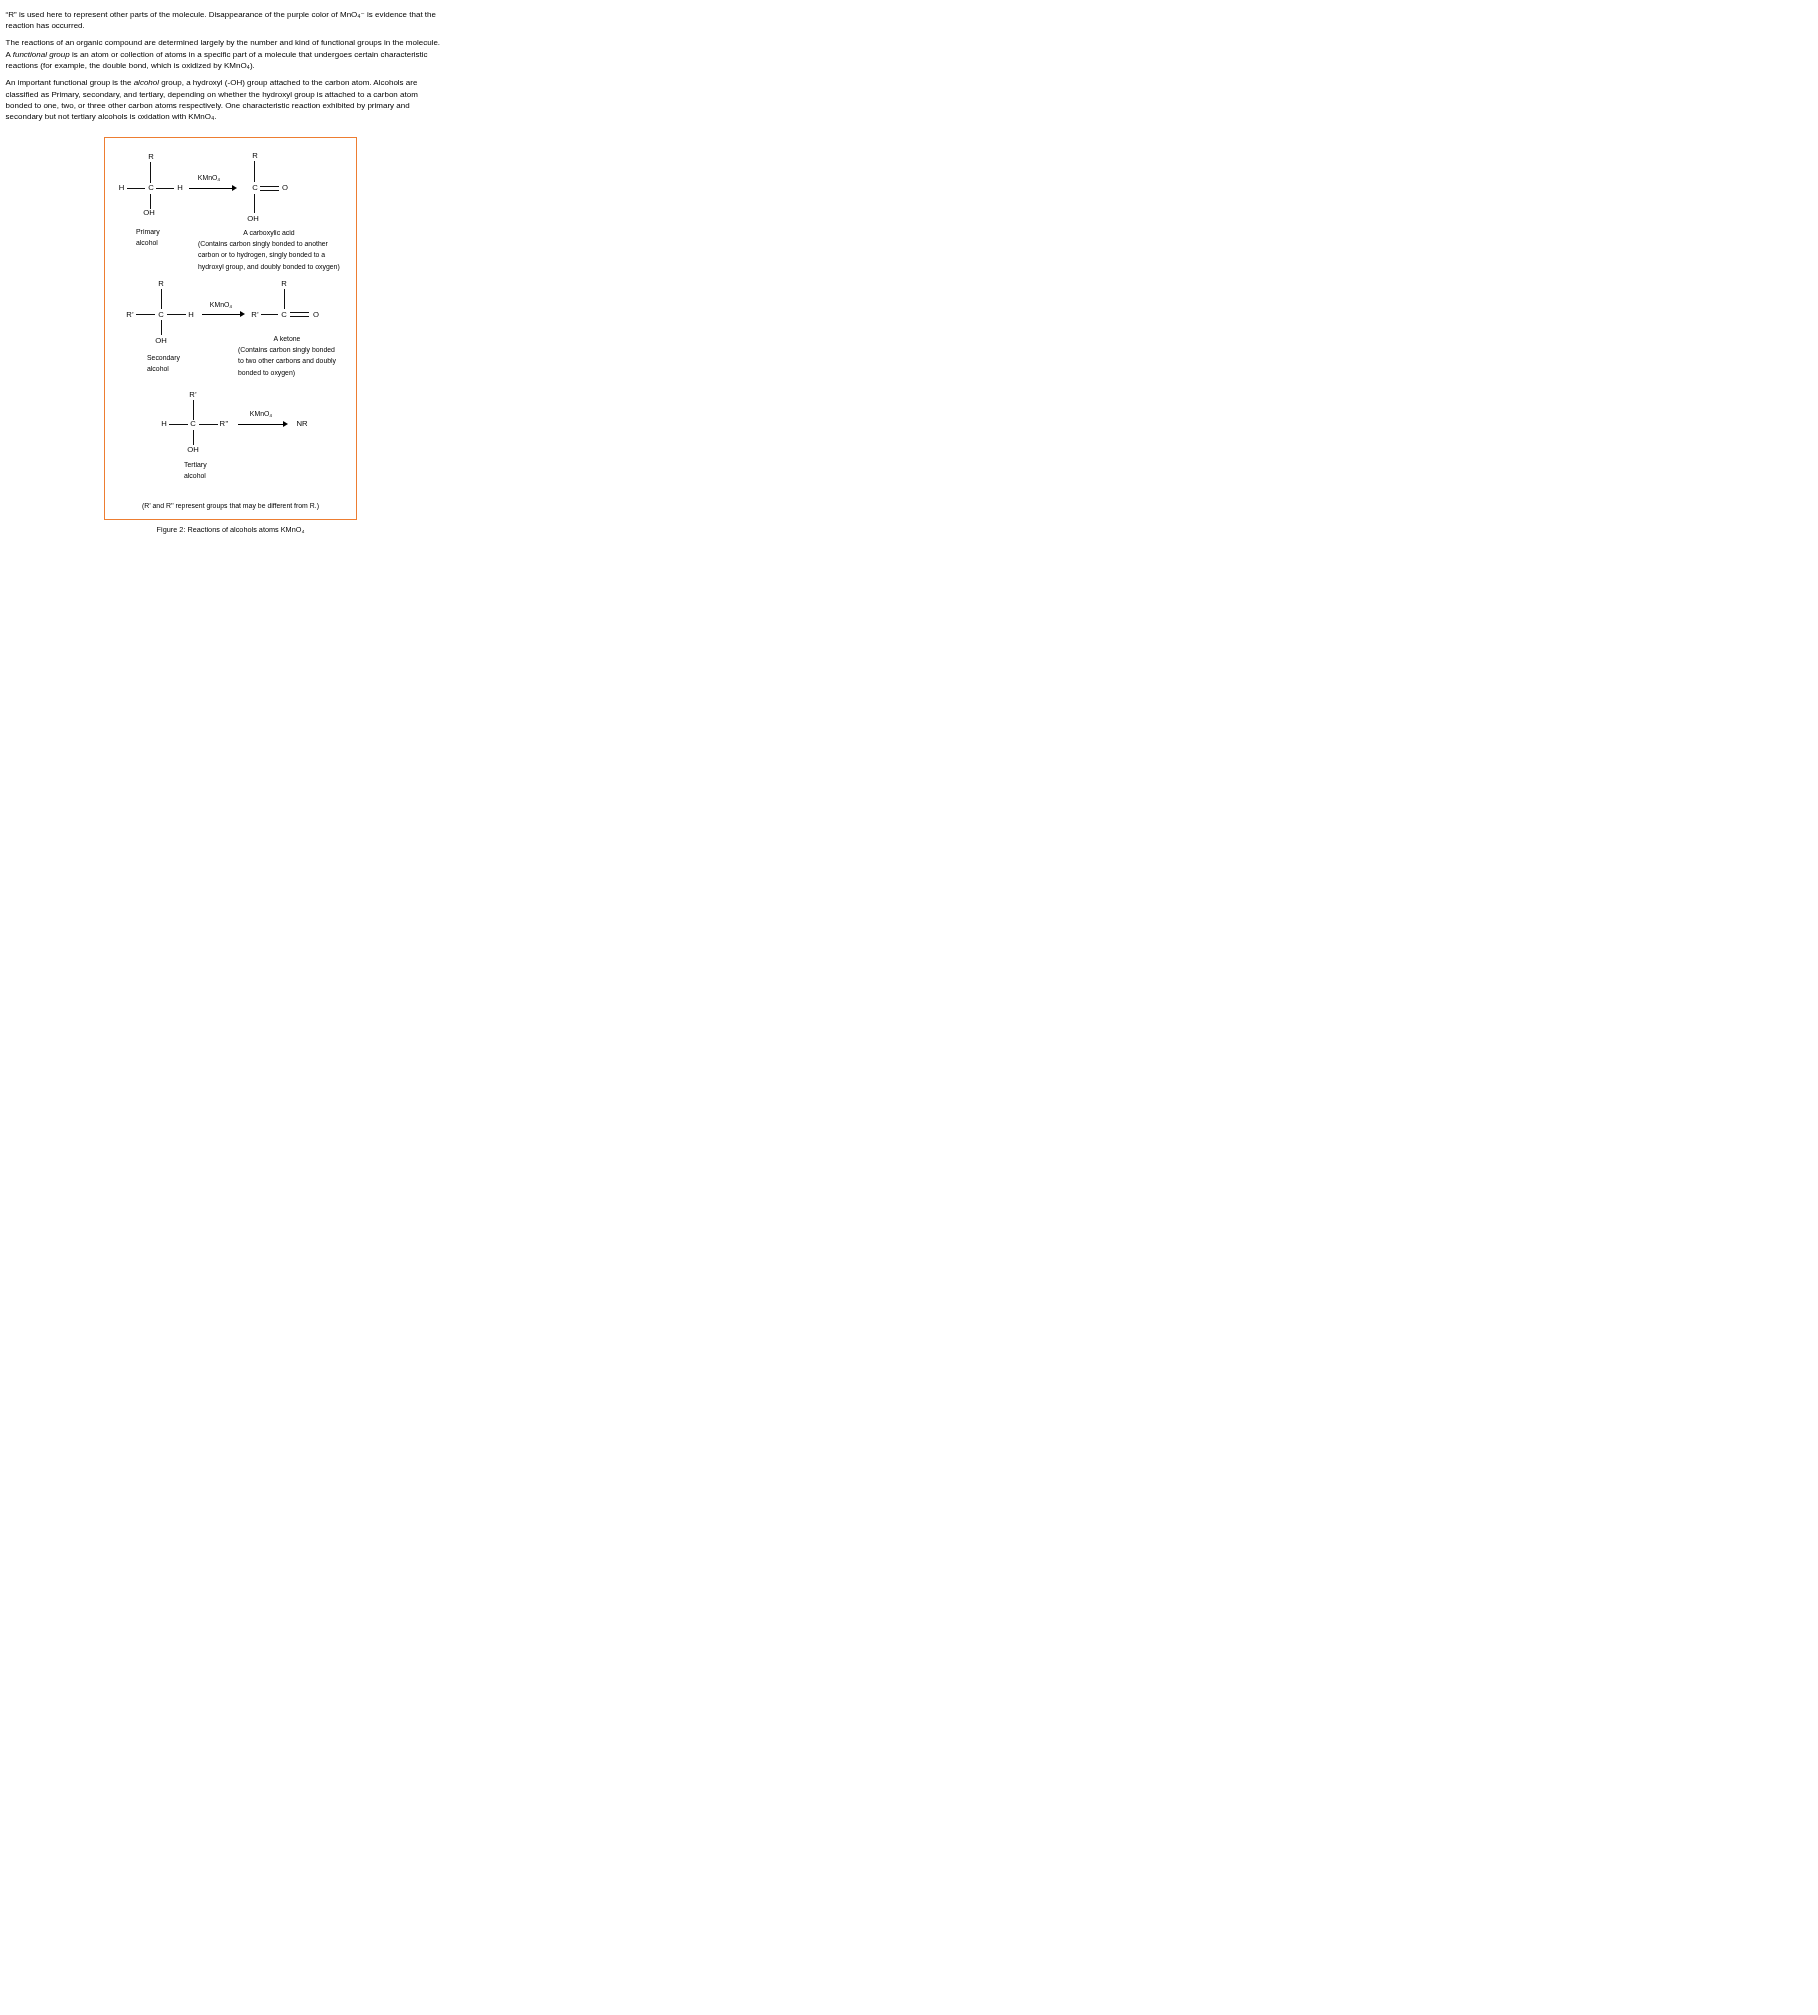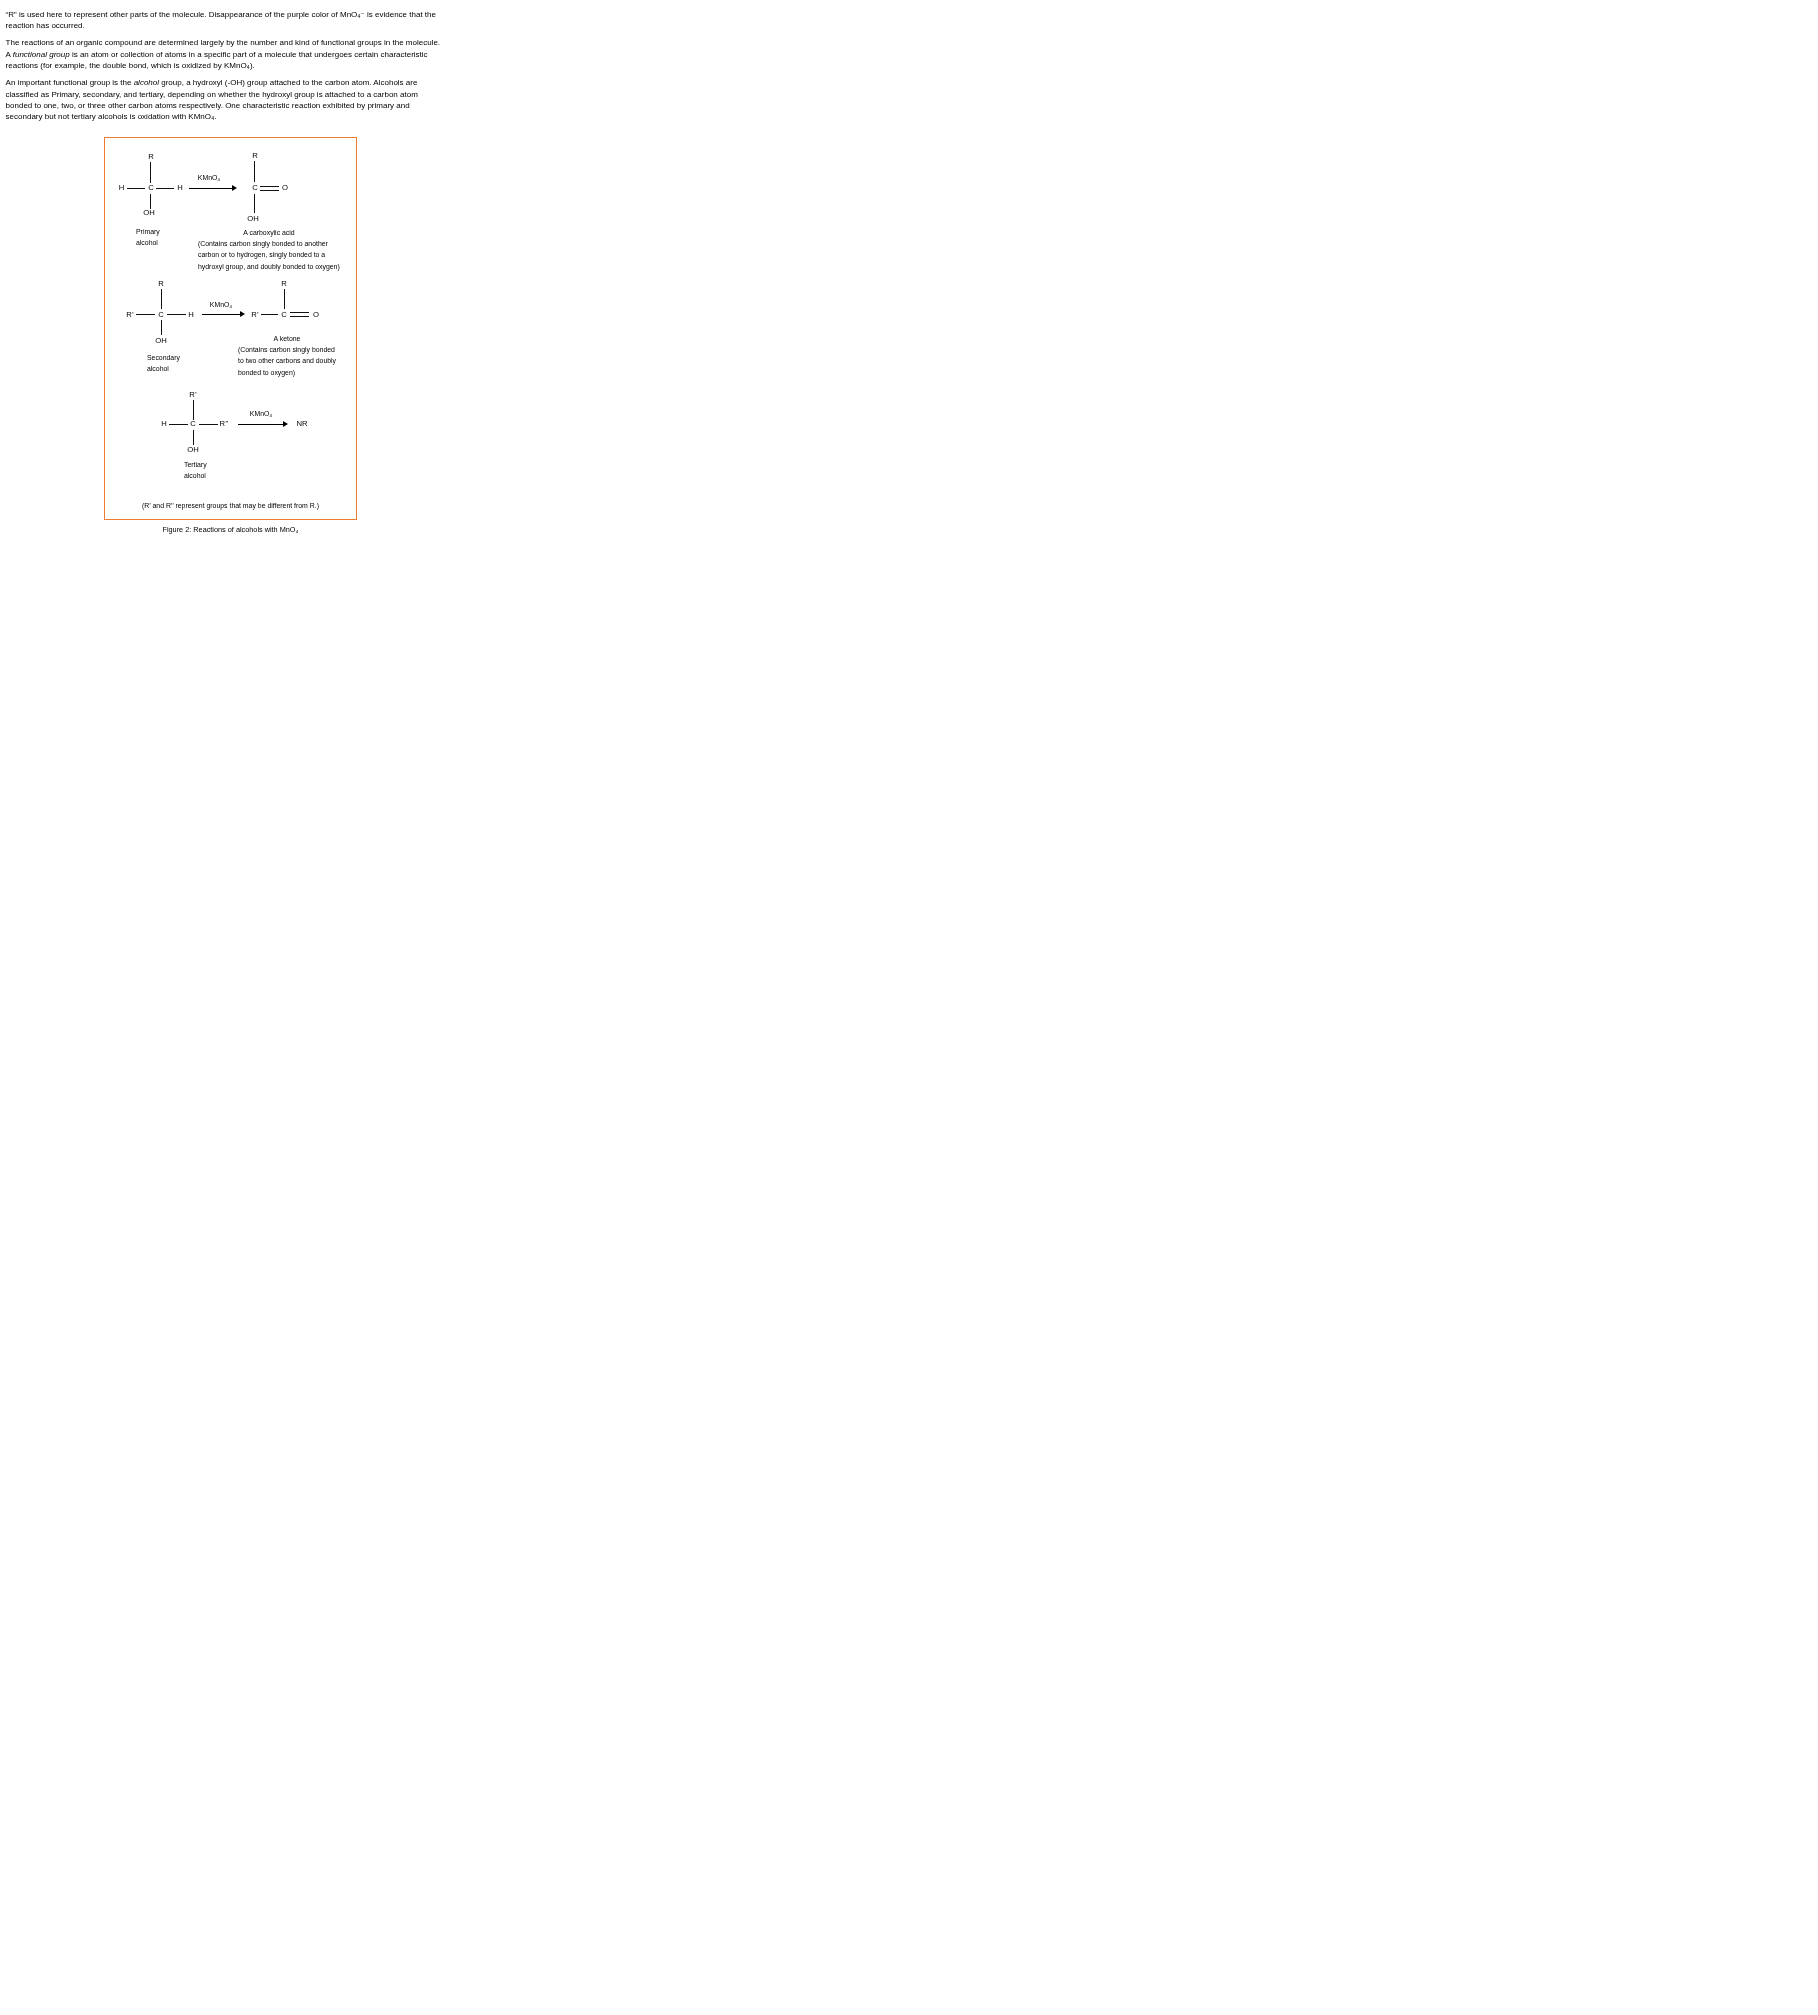--- a/index.html
+++ b/index.html
@@ -159,16 +159,16 @@
     <span class="reagent" style="left:156px; top:275px">KMnO₄</span>
     <div class="arrow-line" style="left:133px; top:286px; width:45px"></div>
     <div class="arrow-head" style="left:178px; top:283px"></div>
     <span class="atom" style="left:197px; top:286px">NR</span>
 
     <div class="fig-label" style="left:79px; top:321px; width:34px">Tertiary alcohol</div>
 
     <div class="footnote">(R’ and R’’ represent groups that may be different from R.)</div>
   </div>
 
-  <div class="caption">Figure 2: Reactions of alcohols with MnO₄</div>
+  <div class="caption">Figure 2: Reactions of alcohols atoms KMnO₄</div>
 
 </div>
 
 
 </body></html>

